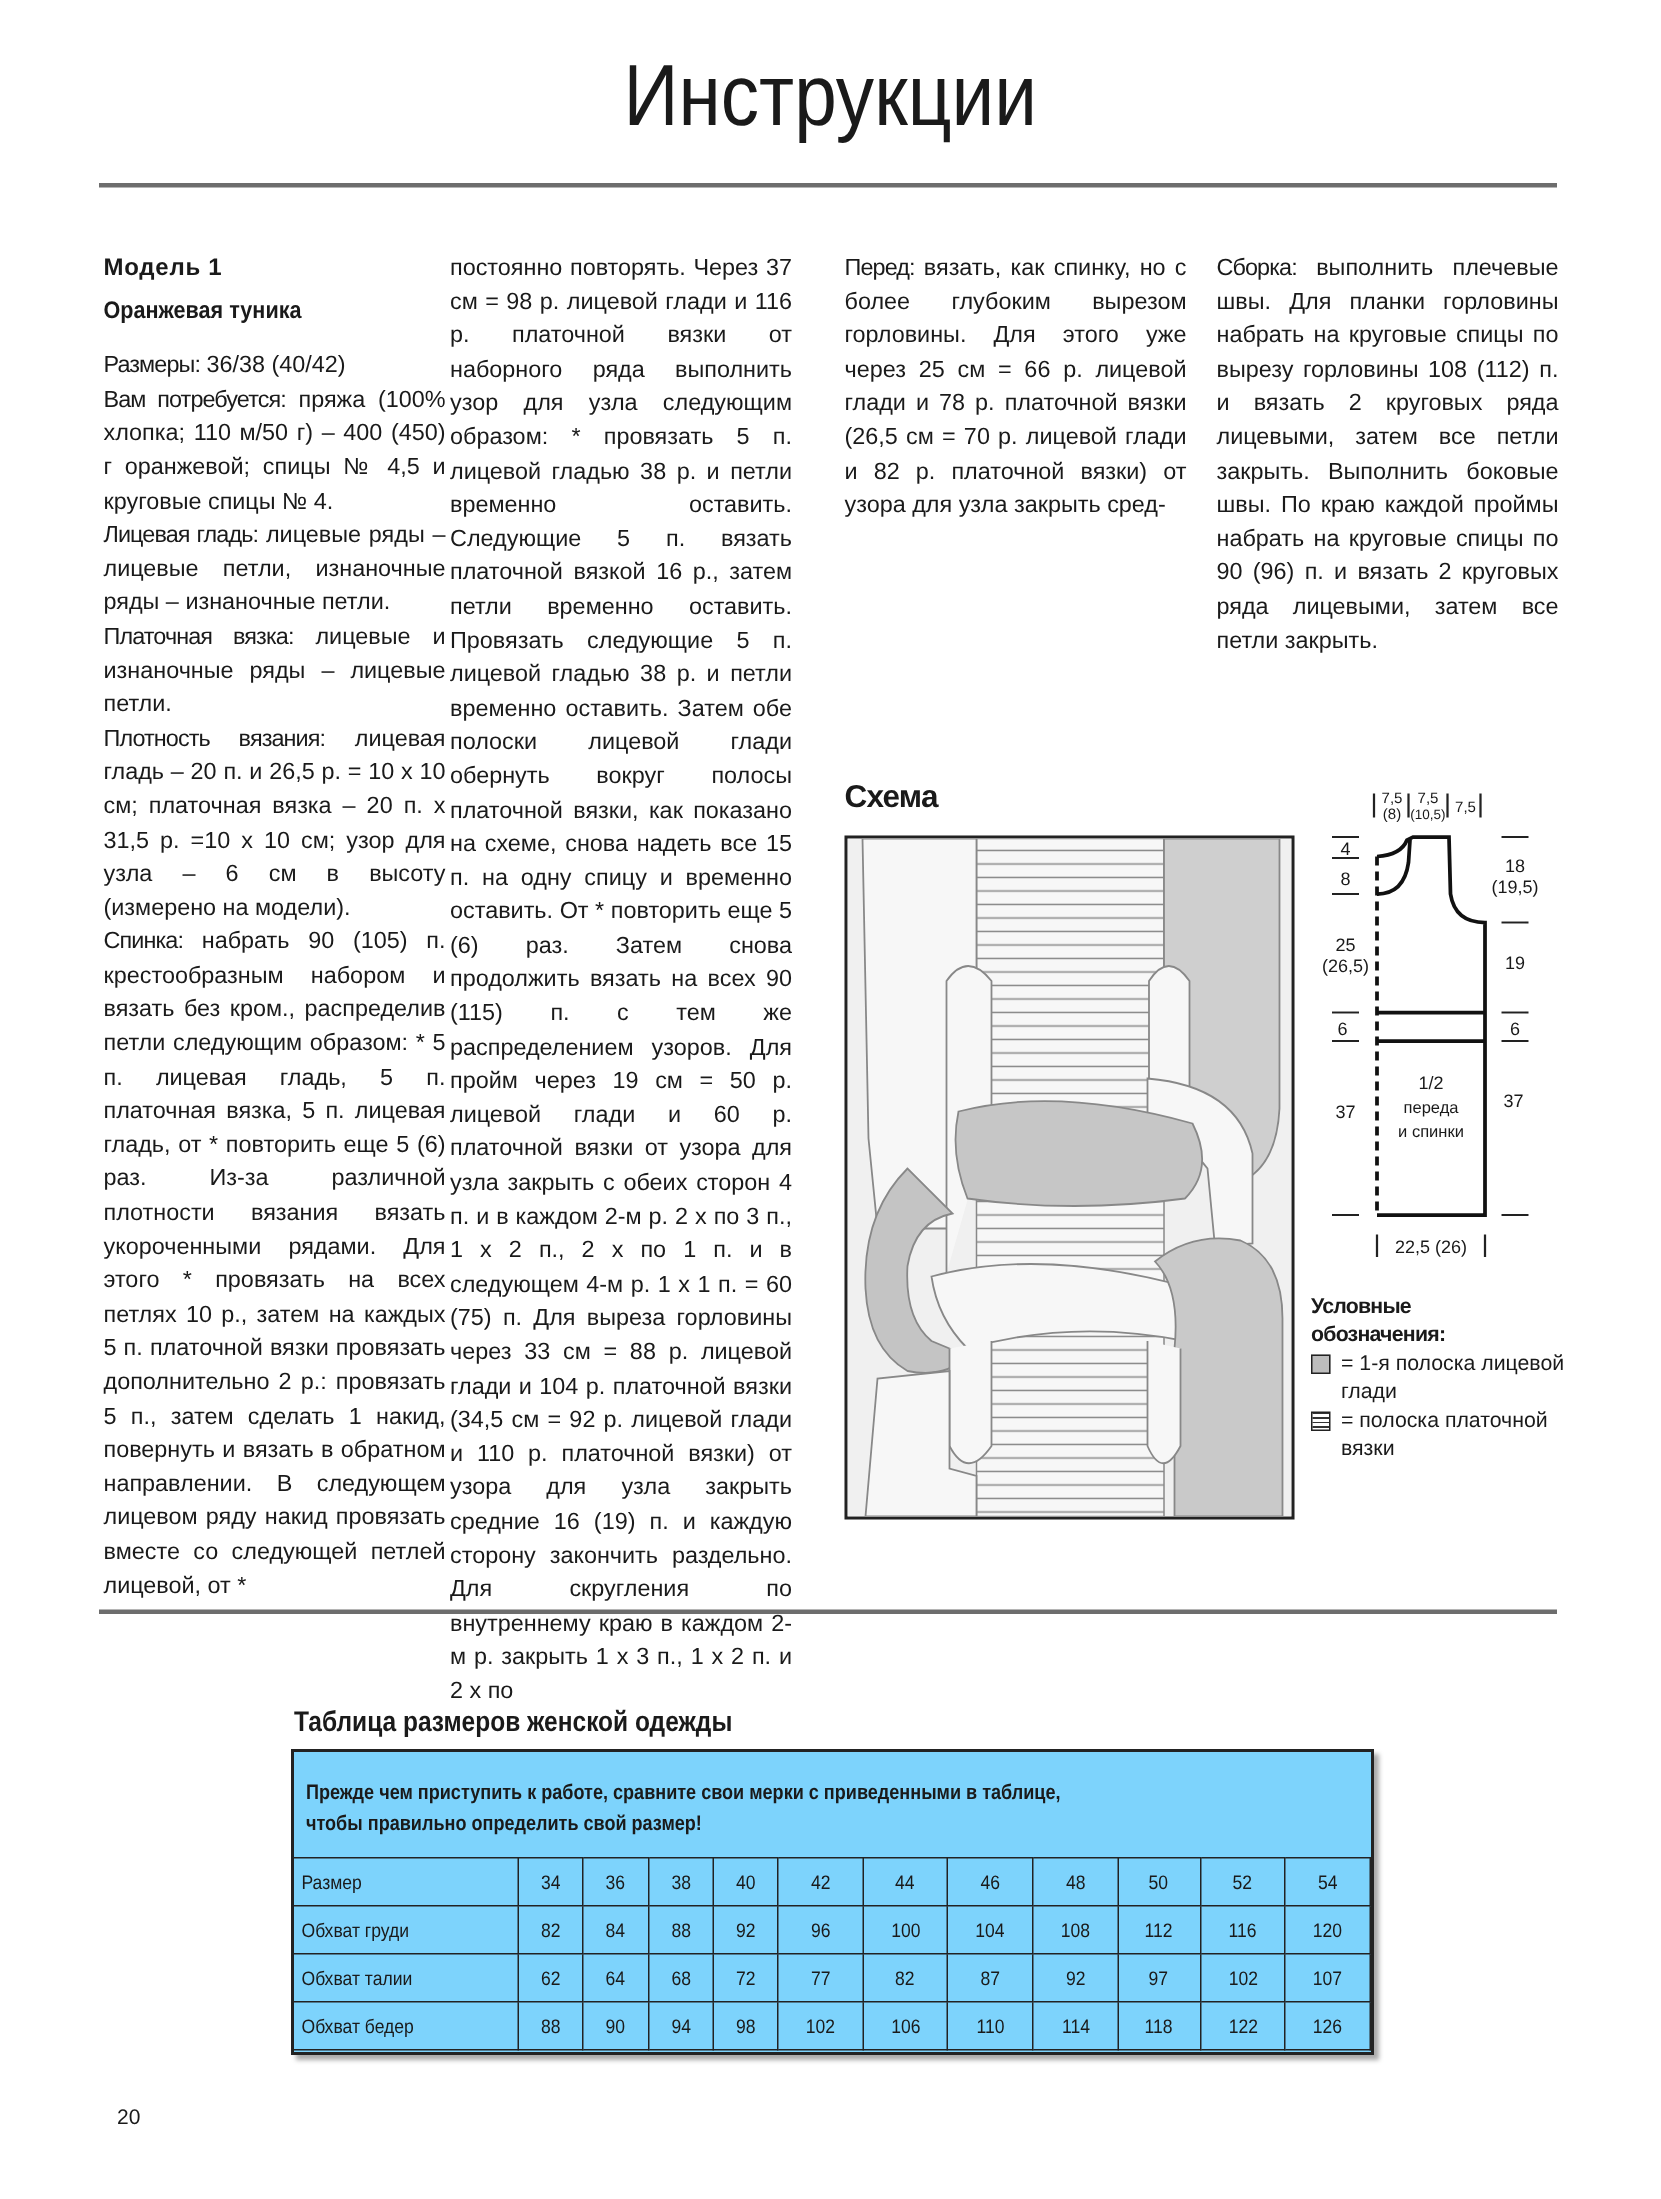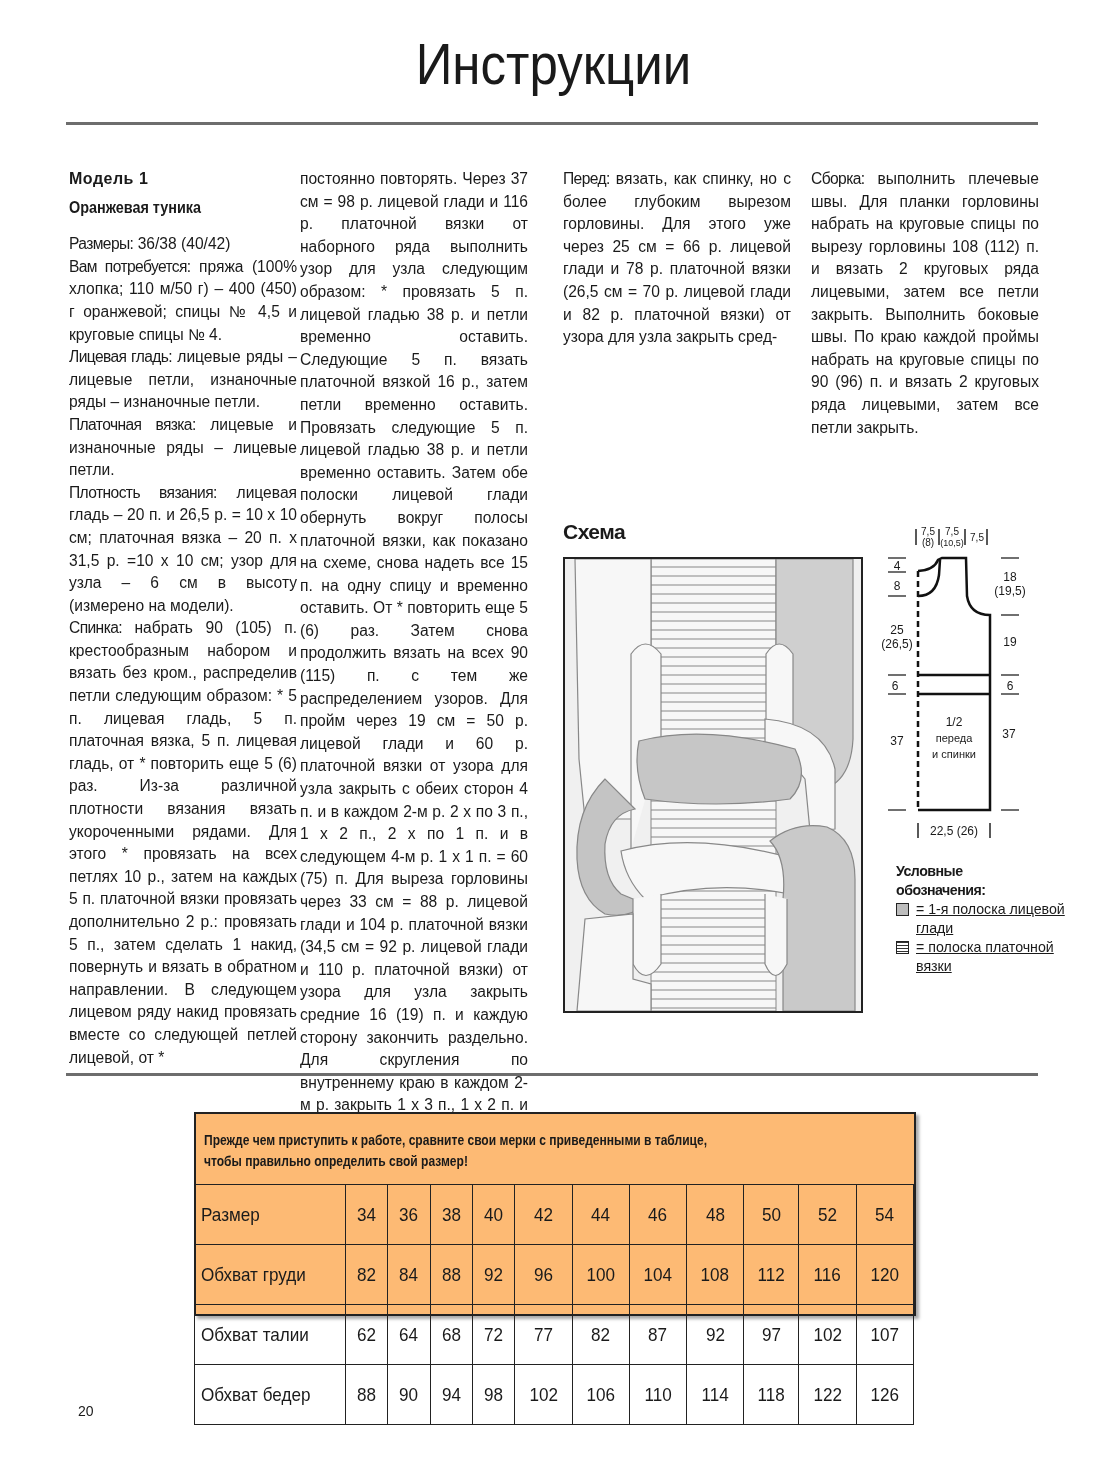--- a/index.html
+++ b/index.html
@@ -22,36 +22,36 @@
   .model-title { font-size: 16px; font-weight: bold; margin: 0 0 6px 0; letter-spacing: 0.5px; }
   .model-sub { font-size: 16px; font-weight: bold; margin: 0 0 14px 0; transform: scaleX(0.9); transform-origin: left; white-space: nowrap; }
 
   .scheme-label { position: absolute; left: 563px; top: 520px; font-size: 21px; font-weight: bold; letter-spacing: -0.5px; }
   .scheme { position: absolute; left: 563px; top: 557px; width: 296px; height: 452px;
             border: 2px solid #222; background: #f1f1f1; overflow: hidden; }
 
   .pattern { position: absolute; left: 866px; top: 520px; width: 180px; height: 330px; }
   .pattern text { font-family: "Liberation Sans", sans-serif; fill: #1a1a1a; }
 
-  .legend { position: absolute; left: 896px; top: 862px; width: 175px; font-size: 14.2px; line-height: 19px; }
+  .legend { position: absolute; left: 874px; top: 862px; width: 175px; font-size: 14.2px; line-height: 19px; }
   .legend-title { font-weight: bold; letter-spacing: -0.5px; }
-  .legend-item { position: relative; padding-left: 20px; text-decoration: underline; }
+  .legend-item { position: relative; padding-left: 20px; }
   .legend-swatch { position: absolute; left: 0; top: 3px; width: 13px; height: 13px; border: 1px solid #222; box-sizing: border-box; }
   .sw-gray { background: #bdbdbd; }
   .sw-white { background: #fff; }
   .sw-lined { background: repeating-linear-gradient(to bottom, #333 0 1px, #fff 1px 3px); }
 
   .size-title { position: absolute; left: 196px; top: 1138px; font-size: 19px; font-weight: bold;
                 transform: scaleX(0.86); transform-origin: left; white-space: nowrap; }
-  .size-box { position: absolute; left: 194px; top: 1112px; width: 718px; height: 200px;
-              border: 2px solid #222; box-shadow: 3px 3px 3px #aaa; background: #fdba74; }
+  .size-box { position: absolute; left: 194px; top: 1166px; width: 718px; height: 200px;
+              border: 2px solid #222; box-shadow: 3px 3px 3px #aaa; background: #7dd3fc; }
   .size-note { position: absolute; left: 8px; top: 16px; font-size: 14px; font-weight: bold; line-height: 21px;
                transform: scaleX(0.86); transform-origin: left; white-space: nowrap; }
   table.sizes { position: absolute; left: -2px; top: 70px; border-collapse: collapse; width: 720px; }
-  table.sizes td { border: 1.5px solid #222; height: 31px; font-size: 19px; padding: 14px 4px; text-align: center;
+  table.sizes td { border: 1.5px solid #222; height: 31px; font-size: 13px; padding: 0 4px; text-align: center;
                    transform-origin: center; }
   table.sizes td.rh { text-align: left; width: 140px; padding-left: 6px; }
   table.sizes td span { display: inline-block; transform: scaleX(0.9); }
   table.sizes td.rh span { transform-origin: left; }
 
   .page-number { position: absolute; left: 78px; top: 1403px; font-size: 14px; }
 </style>
 </head>
 <body>
 

